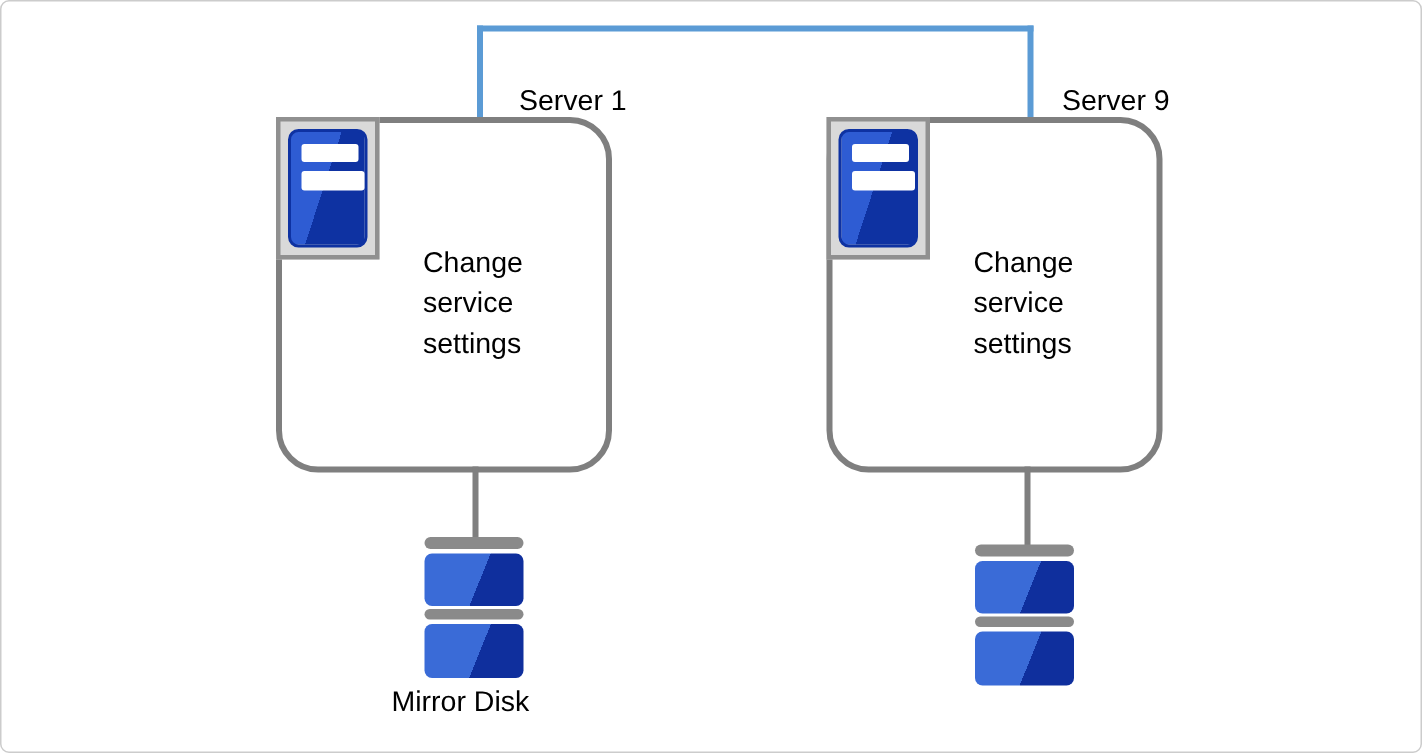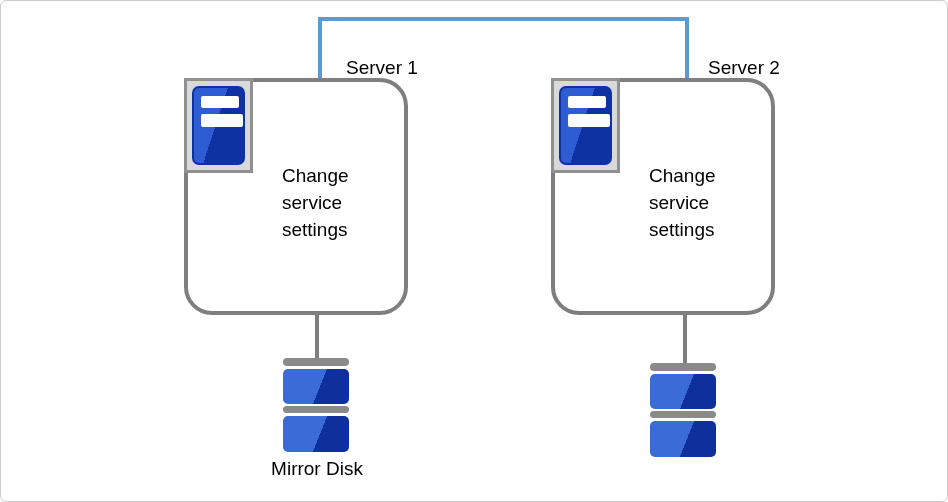--- a/index.html
+++ b/index.html
@@ -117,37 +117,36 @@
   }
   .disk .platter.p1 { top: 11px; }
   .disk .platter.p2 { top: 58px; height: 36px; }
 
   
   .disk-label {
     position: absolute;
     left: 260px;
     top: 457px;
     width: 112px;
-    text-align: center;
     font-size: 19px;
     color: var(--text-color, #000);
     white-space: nowrap;
   }
 </style>
 </head>
 <body>
 
 <div class="canvas">
 
   <div class="net h"></div>
   <div class="net v1"></div>
   <div class="net v2"></div>
 
   <div class="server-label s1">Server 1</div>
-  <div class="server-label s2">Server 2</div>
+  <div class="server-label s2">Server 9</div>
 
   <div class="server-box b1">
     <div class="server-icon">
       <div class="server-unit">
         <div class="slot s1"></div>
         <div class="slot s2"></div>
       </div>
     </div>
     <div class="box-text">Change service settings</div>
   </div>

